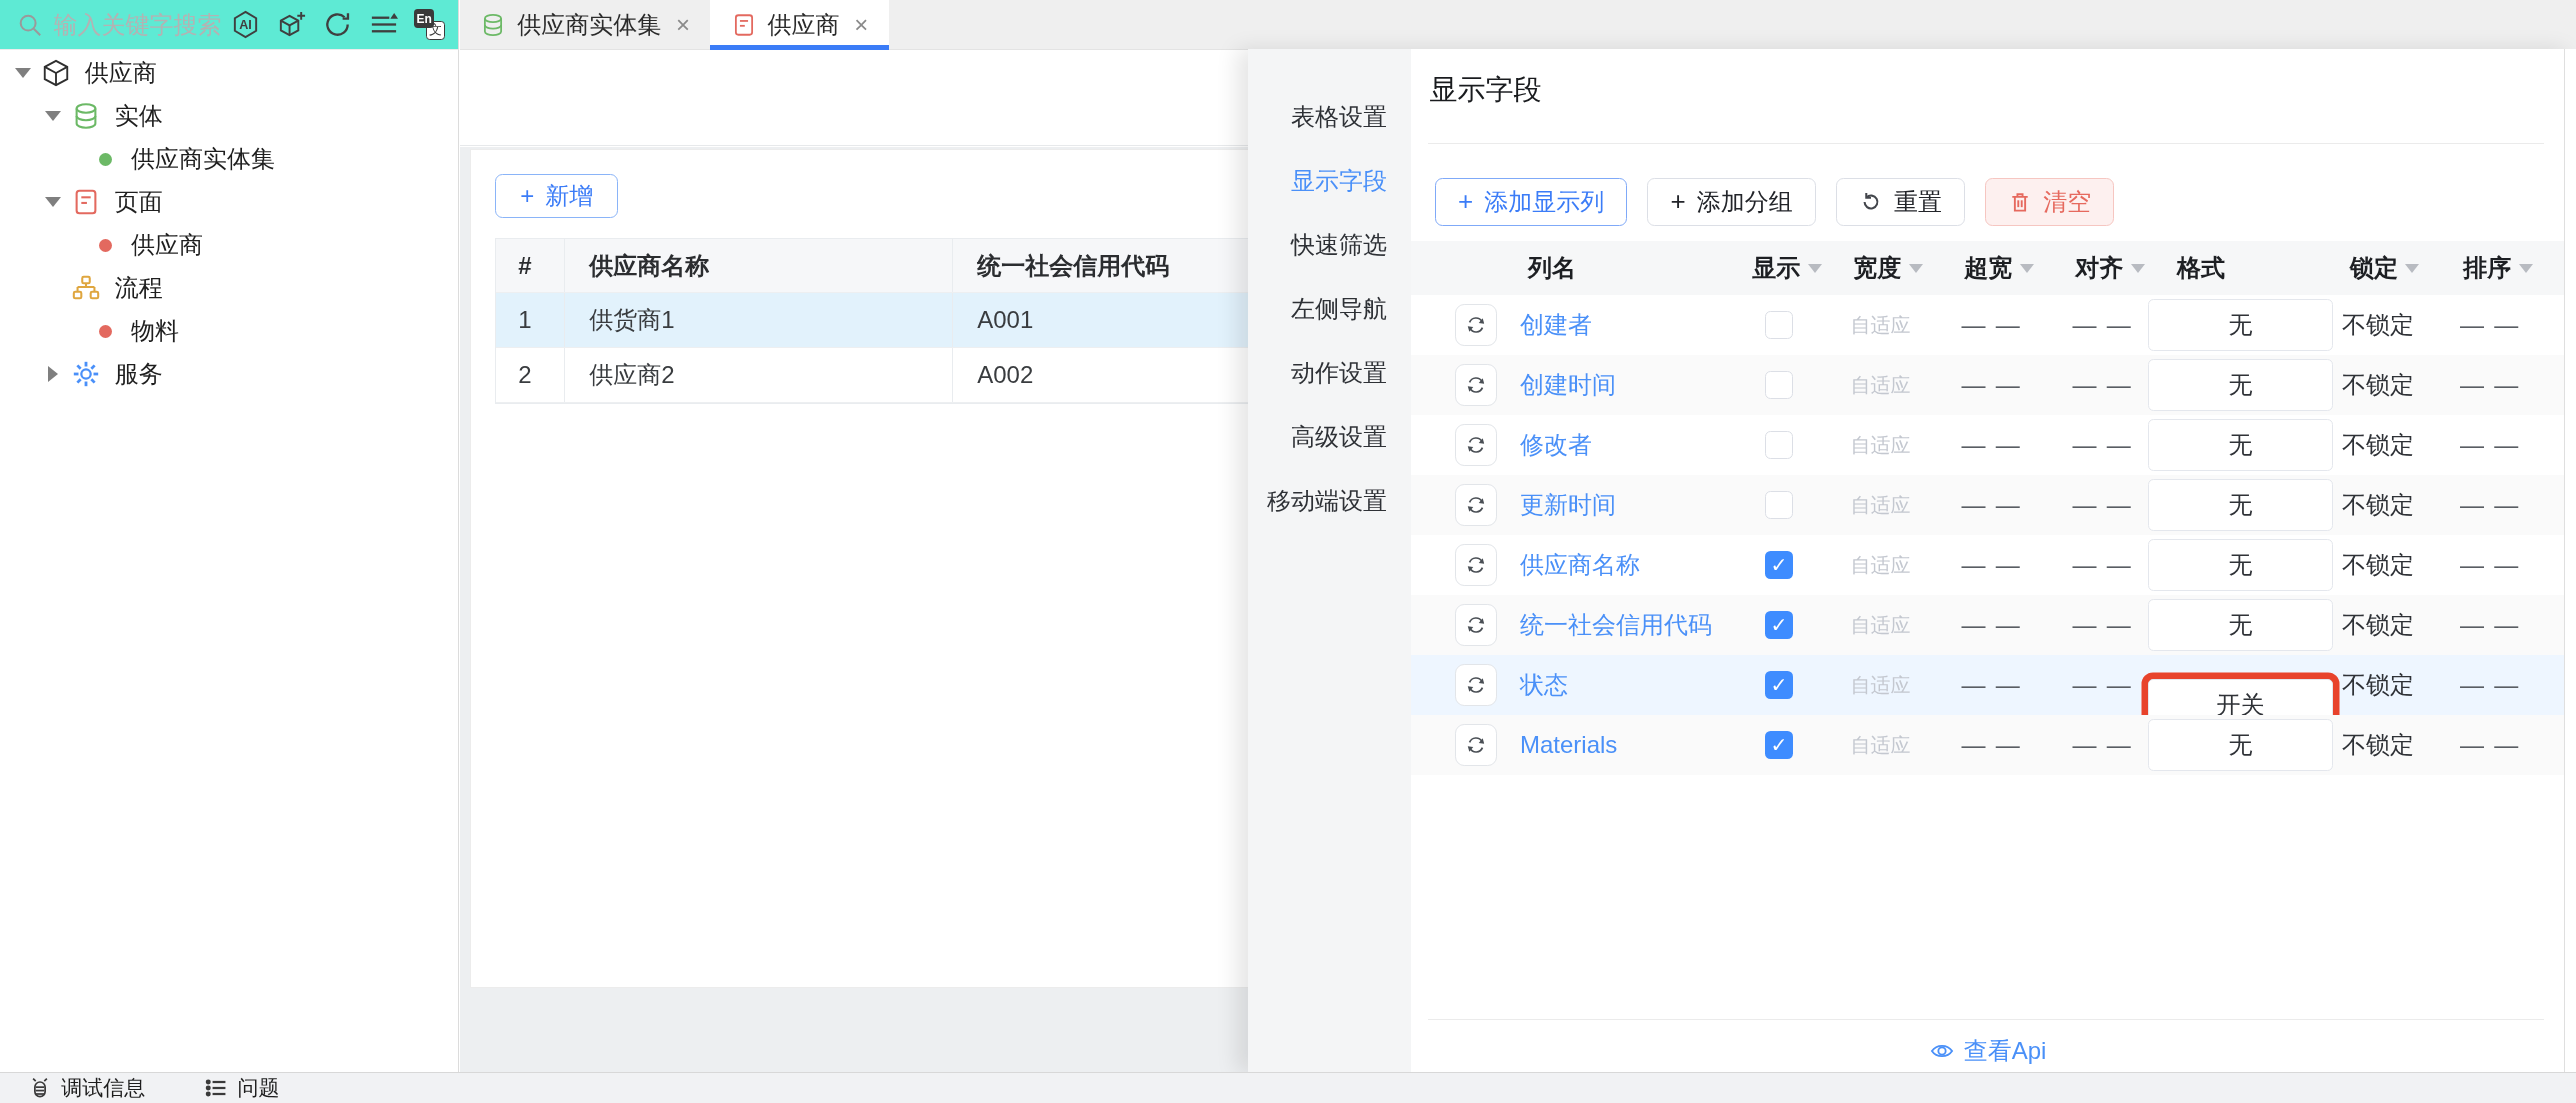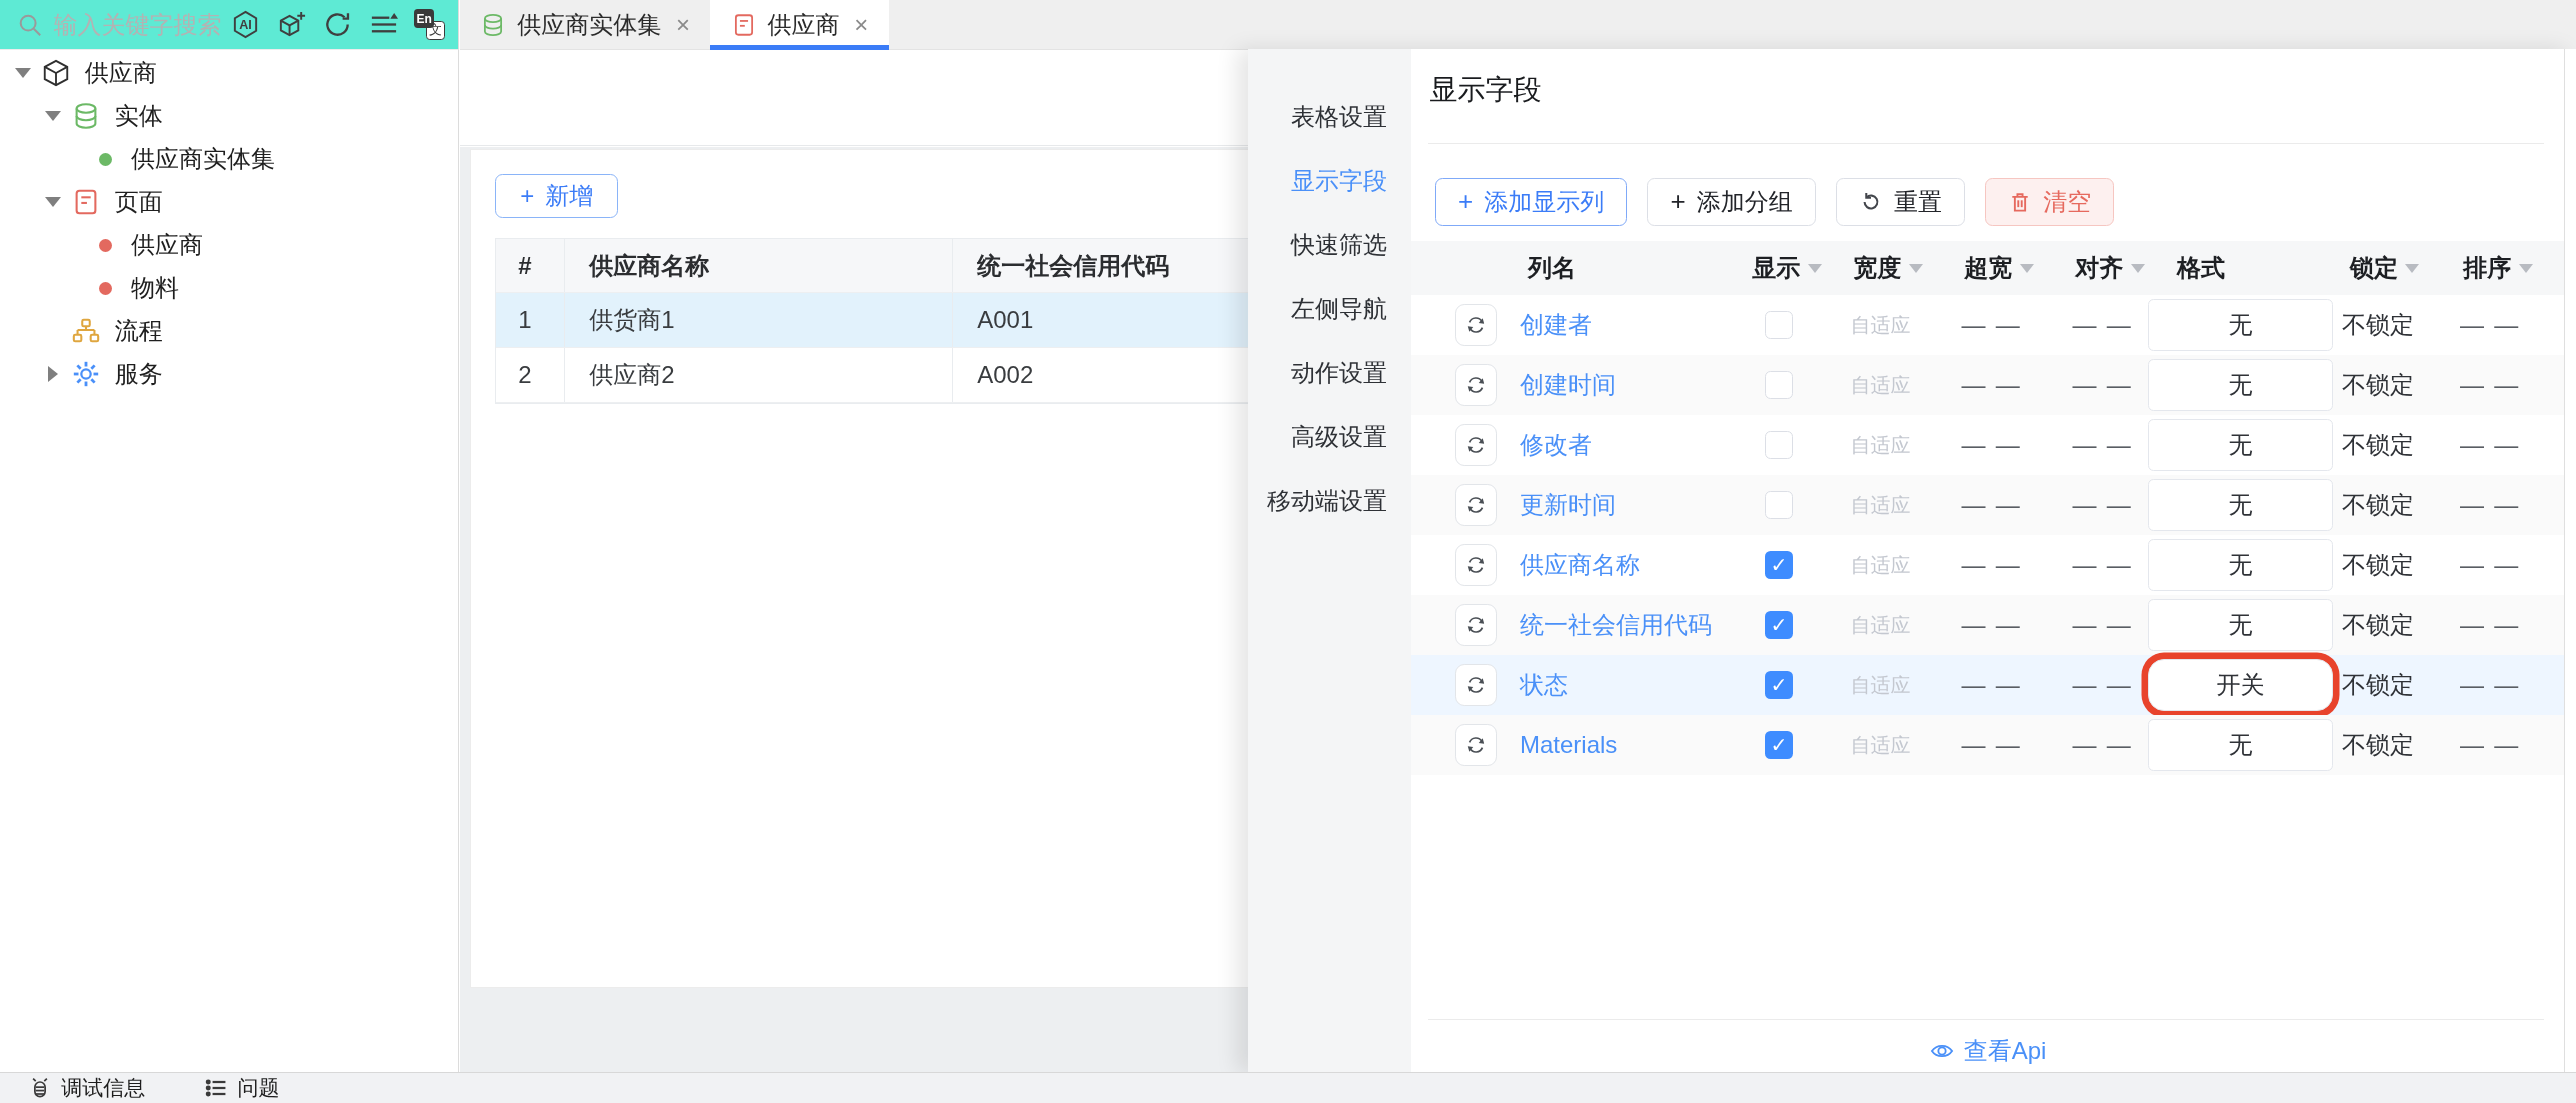--- a/index.html
+++ b/index.html
@@ -89,21 +89,21 @@
   .swap-btn { left:44px; width:42px; height:42px; border:0.9px solid #e2e5e9; border-radius:9.2px; background:#fff;
     display:flex; align-items:center; justify-content:center; cursor:pointer; }
   .r-name { left:109px; font-size:24px; color:#4a90f8; cursor:pointer; white-space:nowrap; }
   .r-check { left:354px; width:28px; height:28px; border-radius:5.5px; border:1.8px solid #dcdfe6; background:#fff; cursor:pointer; }
   .r-check.on { border:none; background:#3e8cff; color:#fff; font-size:20.3px; display:flex; align-items:center; justify-content:center; }
   .r-width { left:414px; width:111px; text-align:center; font-size:20px; color:#c4c8d0; }
   .r-ow { left:525px; width:111px; text-align:center; font-size:24px; color:#595d63; letter-spacing:1.8px; }
   .r-al { left:636px; width:111px; text-align:center; font-size:24px; color:#595d63; letter-spacing:1.8px; }
   .r-fmt { left:737px; width:185px; height:52px; border:0.9px solid #e4e7ed; border-radius:5.5px; background:#fff;
     display:flex; align-items:center; justify-content:center; font-size:24px; color:#2f3237; cursor:pointer; }
-  .r-fmt.ring { box-shadow:0 0 0 6.5px #e8432c; border-radius:16px; }
+  .r-fmt.ring { box-shadow:0 0 0 6.5px #e8432c; border-radius:5px;margin-top:20px; }
   .r-lock { left:931px; font-size:24px; color:#2f3237; }
   .r-sort { left:1033px; width:92px; text-align:center; font-size:24px; color:#595d63; letter-spacing:1.8px; }
 
   .api-link { position:absolute; left:0; right:0; top:981px; height:41px; display:flex; align-items:center; justify-content:center;
     gap:9.2px; color:#4a90f8; font-size:24px; cursor:pointer; }
 
   svg { display:block; }
 </style>
 </head>
 <body>
@@ -214,35 +214,35 @@
           <line x1="11" y1="11" x2="21" y2="11"></line>
             <line x1="11" y1="17" x2="17" y2="17"></line>
         </svg>
       </span>
       <span>页面</span>
     </div>
     <div class="tree-row lv2">
       <span class="dot red"></span>
       <span>供应商</span>
     </div>
-    <div class="tree-row lv2">
-      <span class="dot red"></span>
-      <span>物料</span>
-    </div>
     <div class="tree-row lv1">
       <span class="caret"></span>
       <span class="tree-ico">
         <svg width="30" height="30" viewBox="0 0 32 32" fill="none" stroke="#dfa63f" stroke-width="2.2">
           <rect x="12" y="4" width="8" height="7" rx="1.5"></rect>
           <path d="M16 11 V15 M7 15 H25 M7 15 V20 M25 15 V20"></path>
           <rect x="3" y="20" width="8" height="7" rx="1.5"></rect>
             <rect x="21" y="20" width="8" height="7" rx="1.5"></rect>
         </svg>
       </span>
       <span>流程</span>
+    </div>
+    <div class="tree-row lv2">
+      <span class="dot red"></span>
+      <span>物料</span>
     </div>
     <div class="tree-row lv1">
       <span class="caret">
           <span class="caret-right"></span>
         </span>
       <span class="tree-ico">
         <svg width="30" height="30" viewBox="0 0 32 32" fill="none" stroke="#4a90f9" stroke-width="2.4">
           <circle cx="16" cy="16" r="5"></circle>
           <g stroke-width="3">
             <line x1="16" y1="3" x2="16" y2="8"></line>

